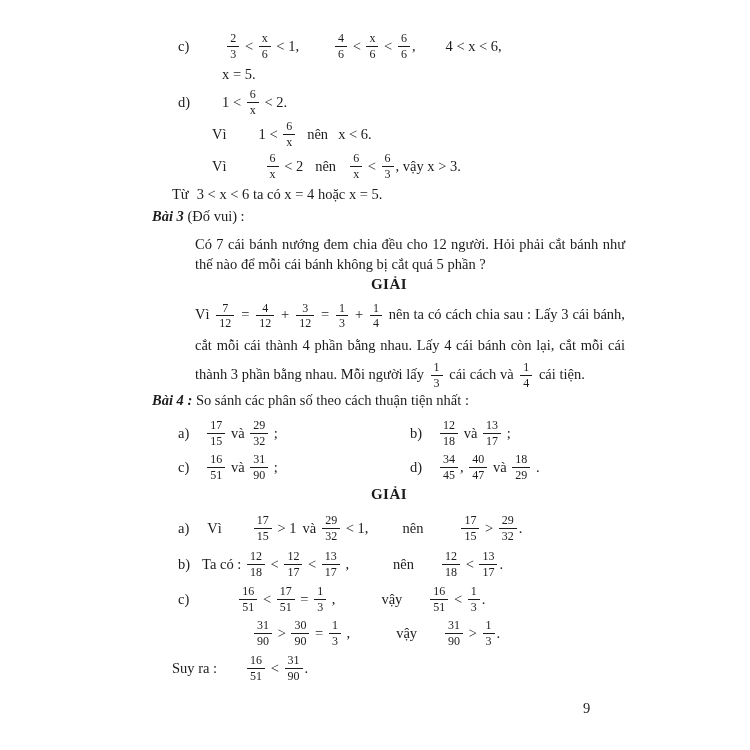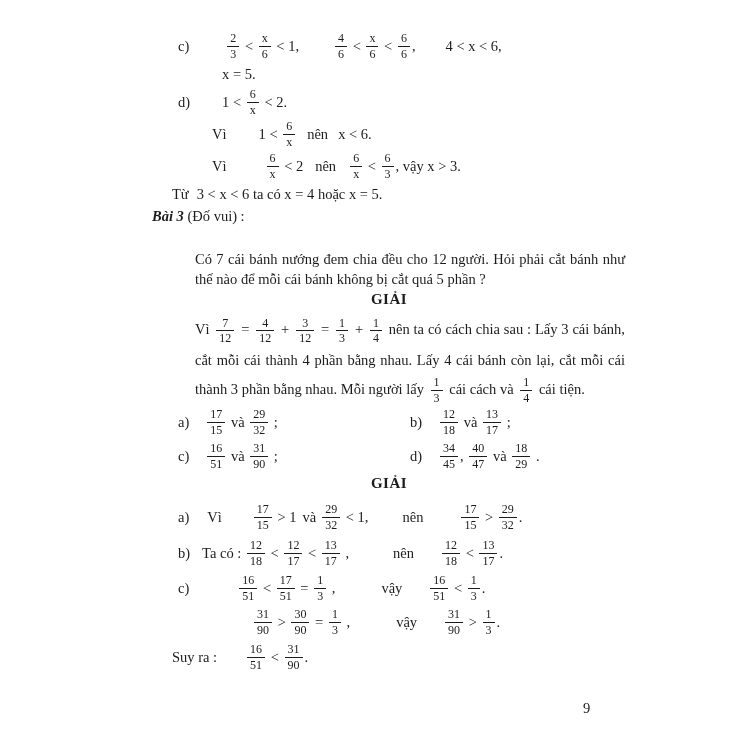--- a/index.html
+++ b/index.html
@@ -24,21 +24,21 @@
     vertical-align:middle; font-size:12px; line-height:1.2; margin:0 2px; flex:none;
   }
   .fnum { display:block; padding:0 3px; }
   .fden { display:block; border-top:1px solid #1c1c1c; padding:0 3px; }
 
   
   .mpar { line-height:29px; text-align:justify; width:430px; }
   .mpar .mt { white-space:normal; }
   .mpar .frac { margin:0 3px; }
 
-  .para { text-align:justify; line-height:20px; width:430px; margin-top:17px; }
+  .para { text-align:justify; line-height:20px; width:430px; margin-top:2px; }
 
   .bai-heading { min-height:24px; display:flex; align-items:flex-start; margin-left:2px; margin-top:2px; }
   .bai-label { font-weight:bold; font-style:italic; white-space:pre; }
   .bai-suffix { white-space:pre; }
 
   .giai { text-align:center; font-weight:bold; min-height:22px; letter-spacing:0.5px; font-size:15px; margin:2px 0; }
 
   .row2col { display:flex; margin-left:28px; }
   .col-left { width:232px; }
   .col-right { flex:1; }
@@ -159,20 +159,24 @@
           <span class="fnum">1</span>
           <span class="fden">4</span>
         </span><span class="mt"> nên ta có cách chia sau : Lấy 3 cái bánh, cắt mỗi cái thành 4 phần bằng nhau. Lấy 4 cái bánh còn lại, cắt mỗi cái thành 3 phần bằng nhau. Mỗi người lấy </span><span class="frac">
           <span class="fnum">1</span>
           <span class="fden">3</span>
         </span><span class="mt"> cái cách và </span><span class="frac">
           <span class="fnum">1</span>
           <span class="fden">4</span>
         </span><span class="mt"> cái tiện.</span></div>
 
+    <div class="bai-heading">
+      <span class="bai-label">Bài 4 :</span>
+        <span class="bai-suffix"> So sánh các phân số theo cách thuận tiện nhất :</span>
+    </div>
 
     <div class="row2col">
       <div class="mline col-left" style="min-height:34px">
           <span class="mt">a)</span>
           <span class="mgap" style="width: 16px;"></span>
           <span class="frac">
             <span class="fnum">17</span>
             <span class="fden">15</span>
           </span>
           <span class="mt"> và </span>

